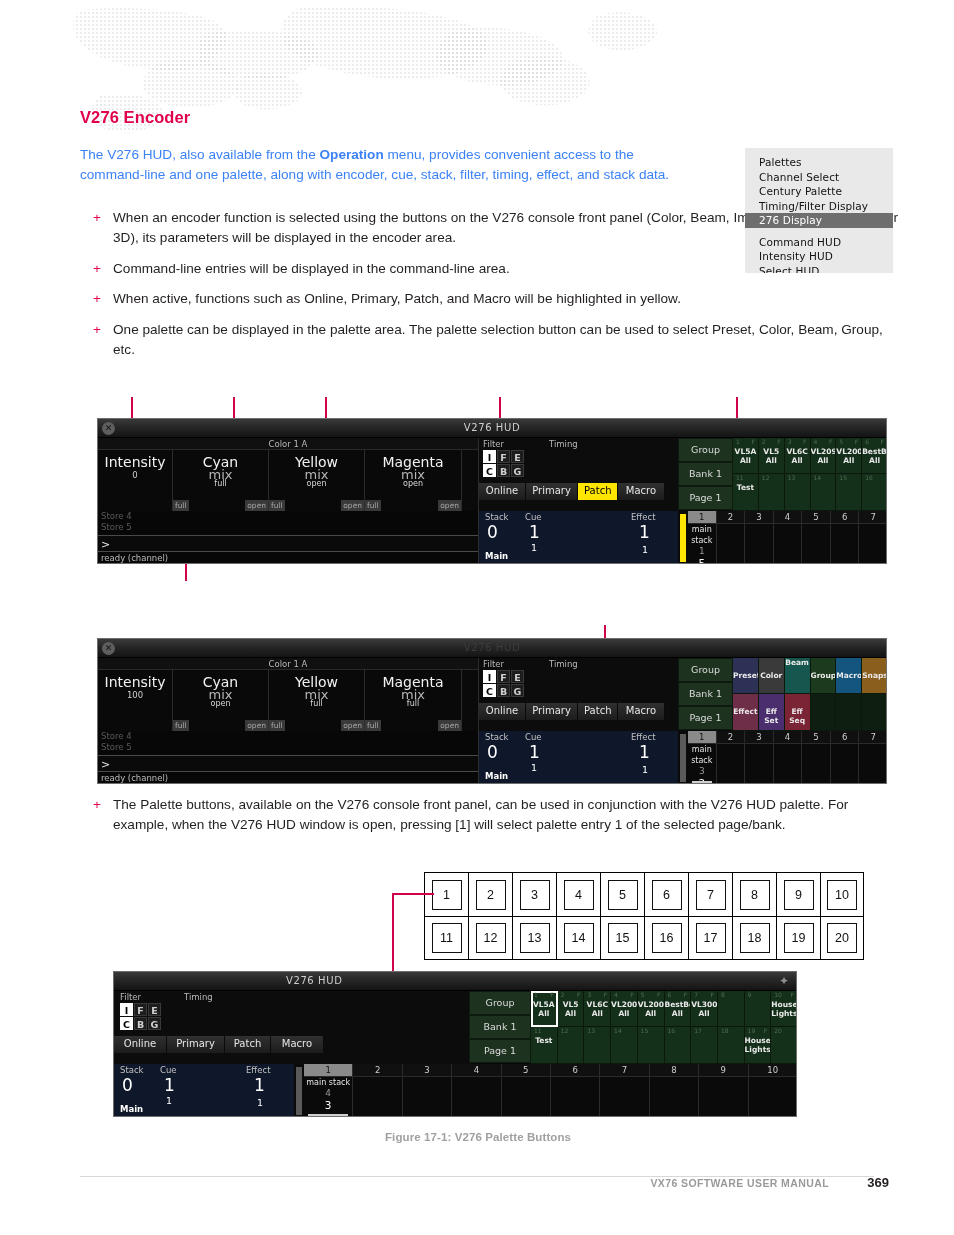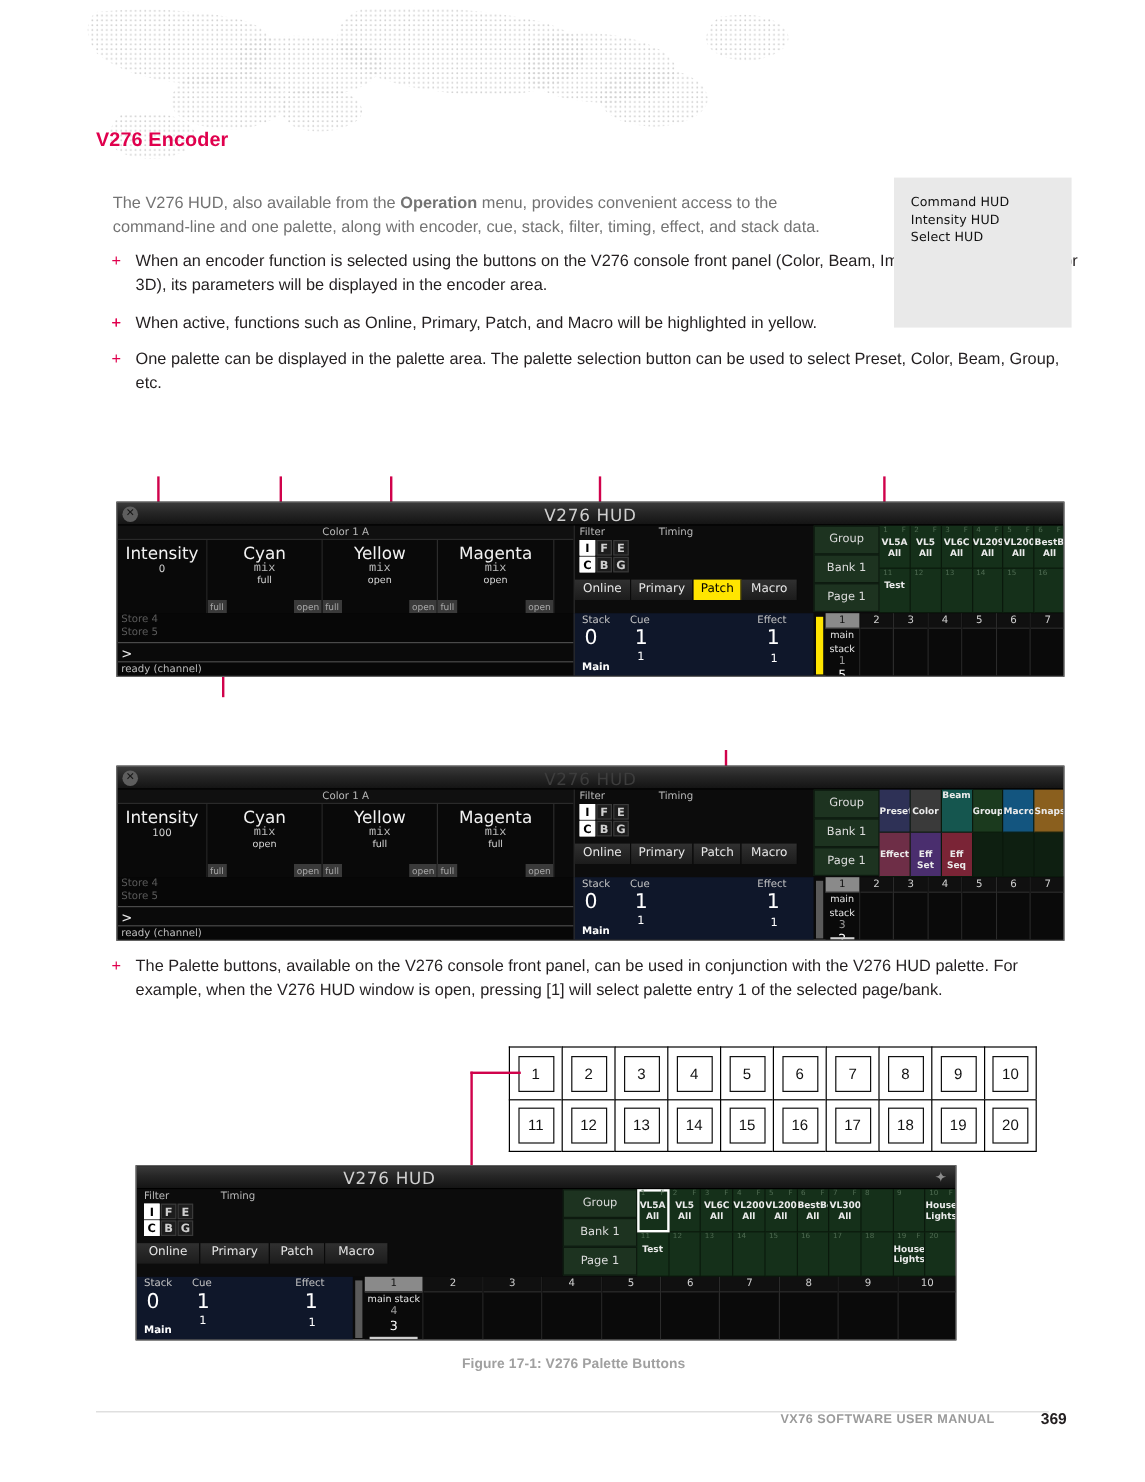--- a/index.html
+++ b/index.html
@@ -19,21 +19,21 @@
   }
   #watermark svg { display:block; }
 
   h1.section-title {
     font-size: 16.5px; font-weight: bold; color:#e0004d;
     margin:0; position:absolute; left:80px; top:108px; letter-spacing:.1px;
   }
 
   p.body {
     position:absolute; left:80px; width:620px; top:145px;
-    font-size:13.6px; line-height:19.6px; margin:14px; color:#737373;
+    font-size:13.6px; line-height:19.6px; margin:0; color:#3b82f6;
   }
   p.body b { font-weight:bold; }
 
   ul.bullets { list-style:none; margin:0; padding:0; position:absolute; }
   ul.bullets li {
     position:relative; padding-left:33px;
     font-size:13.6px; line-height:19.8px; margin-bottom:11px; color:#231f20;
   }
   ul.bullets li .plus {
     position:absolute; left:13px; top:0; color:#e0004d; font-size:13.6px; font-weight:normal;
@@ -67,21 +67,21 @@
     overflow:hidden;
     border:1px solid #6d6d6d;
   }
   .hud .titlebar {
     position:relative; height:19px;
     background:linear-gradient(to bottom,#3a3a3a 0%,#262626 45%,#141414 100%);
     border-bottom:1px solid #000;
   }
   .hud .titlebar .tt {
     position:absolute; left:0; right:0; top:3px; text-align:center;
-    font-size:14px; color:#cfcfcf; letter-spacing:.6px;
+    font-size:10px; color:#cfcfcf; letter-spacing:.6px;
   }
   .hud .titlebar .tt.dim { color:#3d3d3d; }
   .hud .closebtn {
     position:absolute; left:4px; top:3px; width:13px; height:13px; border-radius:50%;
     background:#5e5e5e; color:#151515; font-size:9px; line-height:13px; text-align:center;
   }
   .hud .pinbtn {
     position:absolute; right:6px; top:3px; width:12px; height:12px;
     color:#8d8d8d; font-size:12px; line-height:12px; text-align:center;
   }
@@ -92,21 +92,21 @@
     position:relative; height:12px; text-align:center;
     font-size:8.5px; color:#b9b9b9; background:#101010; line-height:12px;
     border-bottom:1px solid #2a2a2a;
   }
   .enc-cells { position:relative; display:flex; }
   .enc-cell {
     position:relative; border-right:1px solid #2c2c2c; background:#090909;
     text-align:center; overflow:hidden;
   }
   .enc-cell .nm { font-size:14px; color:#f2f2f2; margin-top:4px; }
-  .enc-cell .v1 { font-size:10px; color:#b8b8b8; line-height:9px;font-family:Liberation Mono, monospace; }
+  .enc-cell .v1 { font-size:13px; color:#b8b8b8; line-height:9px; }
   .enc-cell .v2 { font-size:8px; color:#d8d8d8; line-height:9px; }
   .enc-cell .val { font-size:8.5px; color:#cfcfcf; line-height:10px; }
   .enc-foot { position:absolute; left:0; bottom:0; width:100%; height:11px; }
   .enc-foot span {
     position:absolute; bottom:0; font-size:7.5px; color:#a8a8a8;
     background:#3a3a3a; padding:0 2px; line-height:11px;
   }
   .enc-foot span.l { left:0; }
   .enc-foot span.r { right:0; }
 
@@ -245,31 +245,38 @@
     </g>
   </svg>
 </div>
 
 <h1 class="section-title">V276 Encoder</h1>
 
 <p class="body"><span>The V276 HUD, also available from the </span><b>Operation</b><span> menu, provides convenient access to the command-line and one palette, along with encoder, cue, stack, filter, timing, effect, and stack data.</span></p>
 
 <ul class="bullets" id="bullets1">
   <li><span class="plus">+</span><span>When an encoder function is selected using the buttons on the V276 console front panel (Color, Beam, Image, Frame, Dynamic, or 3D), its parameters will be displayed in the encoder area.</span></li>
-  <li><span class="plus">+</span></li>
+  <li><span class="plus">+</span><span>Command-line entries will be displayed in the command-line area.</span></li>
   <li><span class="plus">+</span><span>When active, functions such as Online, Primary, Patch, and Macro will be highlighted in yellow.</span></li>
   <li><span class="plus">+</span><span>One palette can be displayed in the palette area. The palette selection button can be used to select Preset, Color, Beam, Group, etc.</span></li>
 </ul>
 
 <ul class="bullets" id="bullets2">
   <li><span class="plus">+</span><span>The Palette buttons, available on the V276 console front panel, can be used in conjunction with the V276 HUD palette. For example, when the V276 HUD window is open, pressing [1] will select palette entry 1 of the selected page/bank.</span></li>
 </ul>
 
 <div id="menu-shot">
   <div class="mtop"></div>
+  <div class="mclip" id="menu-list-1">
+      <div class="mitem">Palettes</div>
+      <div class="mitem">Channel Select</div>
+      <div class="mitem">Century Palette</div>
+      <div class="mitem">Timing/Filter Display</div>
+      <div class="mitem sel">276 Display</div>
+    </div>
   <div class="msep"></div>
   <div class="mclip" id="menu-list-2">
       <div class="mitem">Command HUD</div>
       <div class="mitem">Intensity HUD</div>
       <div class="mitem">Select HUD</div>
     </div>
 </div>
 
 <div class="cline" style="left:131px; top:397px; height:52px;"></div>
 <div class="cline" style="left:233px; top:397px; height:37px;"></div>

